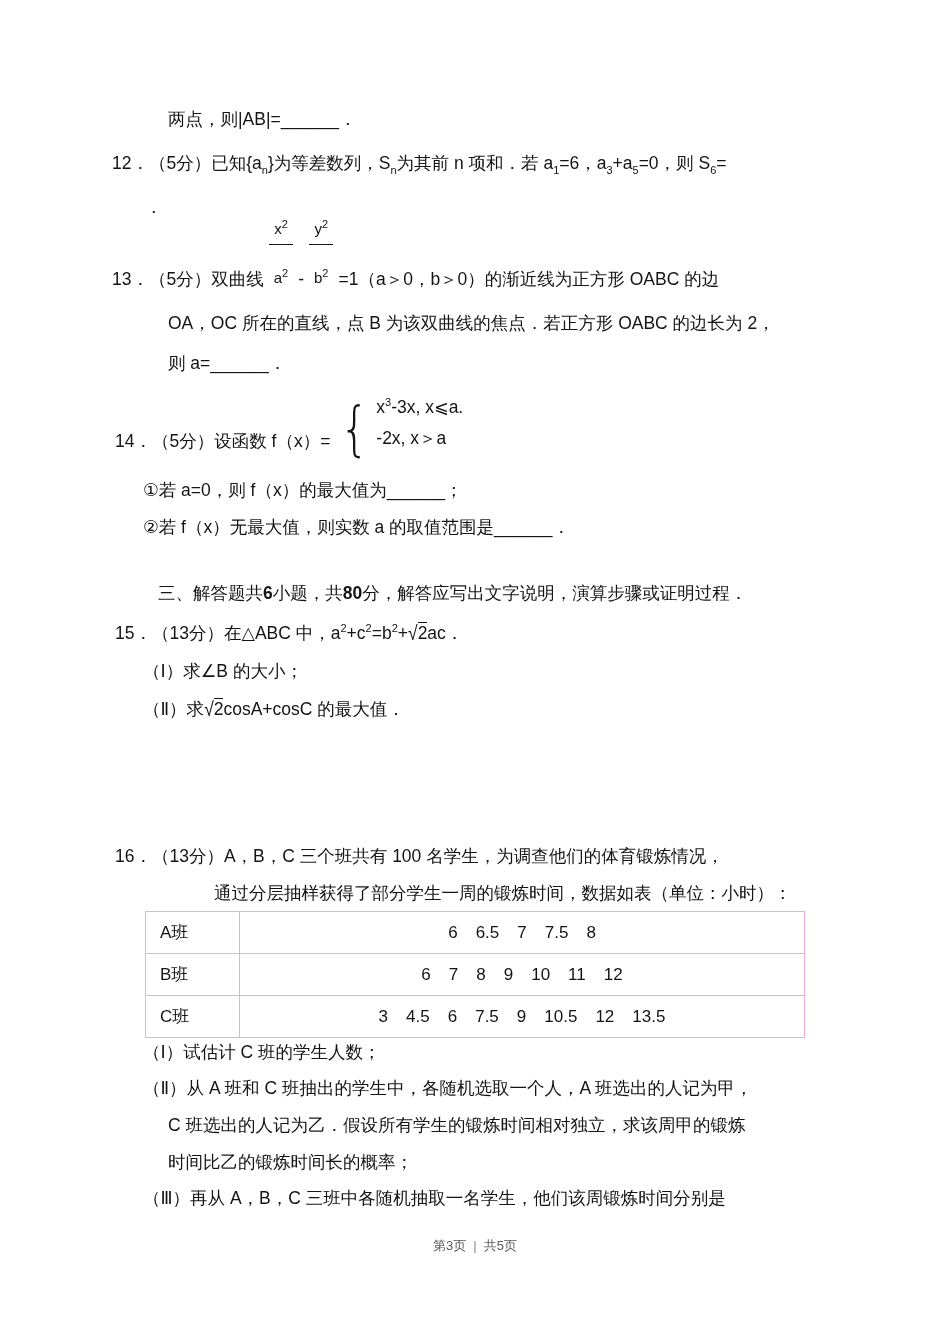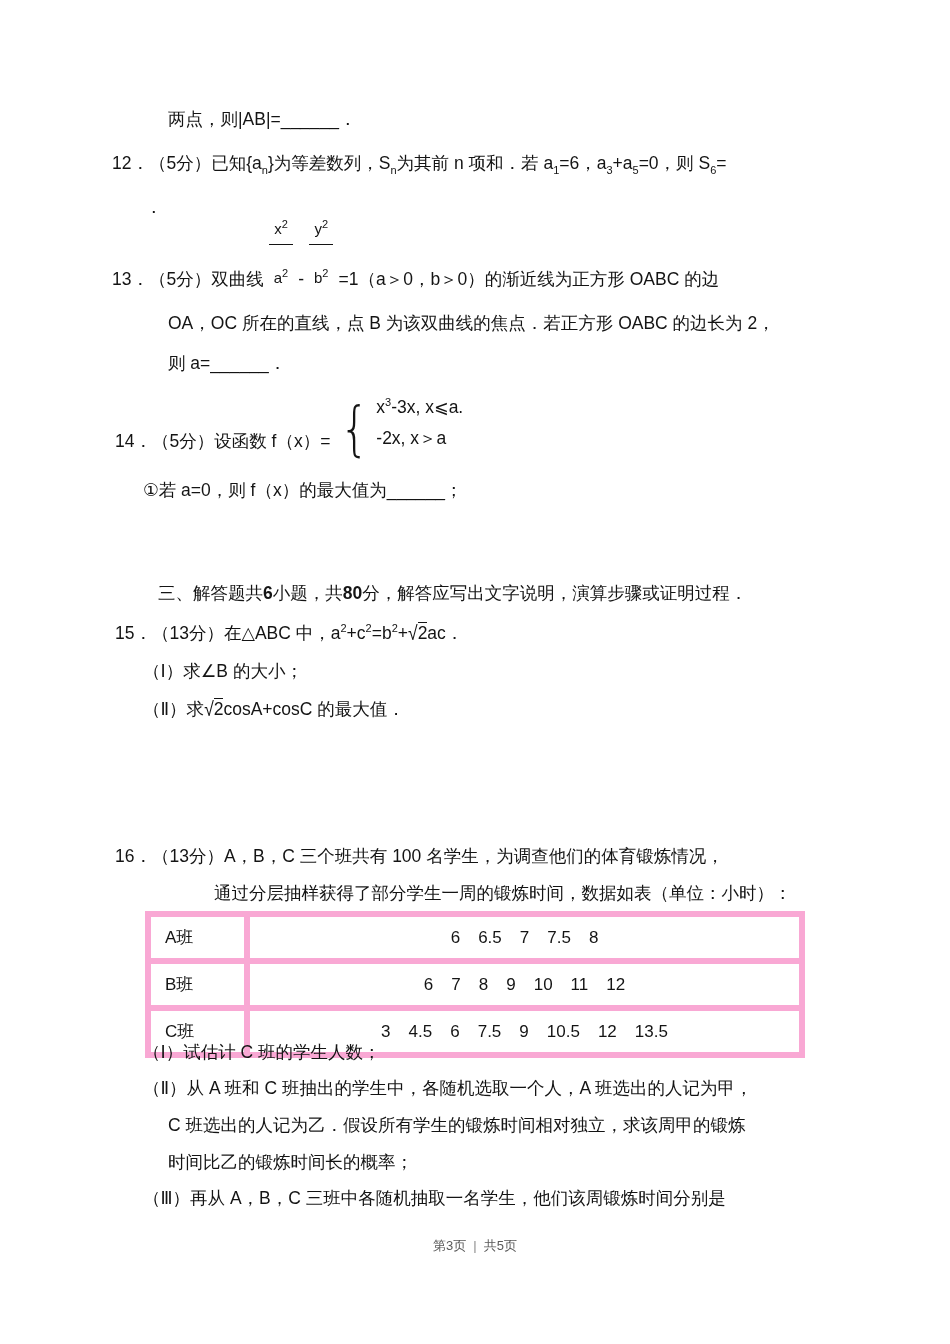--- a/index.html
+++ b/index.html
@@ -24,21 +24,21 @@
            font-family:"DejaVu Sans",sans-serif; margin:0 3px 0 6px; transform:scaleX(.8); }
   .cases { display:inline-block; }
   .cases .row { display:block; line-height:31px; }
   
   .sqrt { display:inline-block; white-space:nowrap; }
   .sqrt .ss { display:inline-block; transform:scaleY(1.15); }
   .sqrt .sr { display:inline-block; border-top:1.4px solid #141414; line-height:1.15; }
   
   .stats-table { position:absolute; left:145px; top:911px; width:660px;
                  border-collapse:collapse; font-size:17px; }
-  .stats-table td { border:6px solid #f9a8d4; height:39px; }
+  .stats-table td { border:1px solid #f9a8d4; height:39px; }
   .stats-table td.lbl { width:78px; padding-left:14px; }
   .stats-table td.vals { text-align:center; }
   .stats-table td.vals span { margin:0 9px; }
   
   .footer { position:absolute; left:0; right:0; top:1237px; text-align:center;
             font-size:13px; color:#595959; }
   .footer .sep { margin:0 7px; color:#8a8a8a; }
 </style>
 </head>
 <body>
@@ -79,20 +79,23 @@
   <div class="ln flexc" style="left:115px; top:386px; height:68px;">
     <span>14．（5分）设函数 f（x）=</span>
     <span class="brace">{</span>
     <span class="cases">
       <span class="row"><span>x</span><sup>3</sup><span>-3x, x⩽a.</span></span>
       <span class="row">-2x, x＞a</span>
     </span>
   </div>
   <div class="ln" style="left:143px; top:477px;">
     <span>①若 a=0，则 f（x）的最大值为______；</span>
+  </div>
+  <div class="ln" style="left:143px; top:514px;">
+    <span>②若 f（x）无最大值，则实数 a 的取值范围是______．</span>
   </div>
 
   <div class="ln" style="left:158px; top:580px;text-align:center;">
     <span>三、解答题共</span><span class="b">6</span><span>小题，共</span><span class="b">80</span><span>分，解答应写出文字说明，演算步骤或证明过程．</span>
   </div>
 
   <div class="ln" style="left:115px; top:620px;">
     <span>15．（13分）在△ABC 中，a</span><sup>2</sup><span>+c</span><sup>2</sup><span>=b</span><sup>2</sup><span>+</span><span class="sqrt"><span class="ss">√</span><span class="sr">2</span></span><span>ac．</span>
   </div>
   <div class="ln" style="left:143px; top:658px;">

